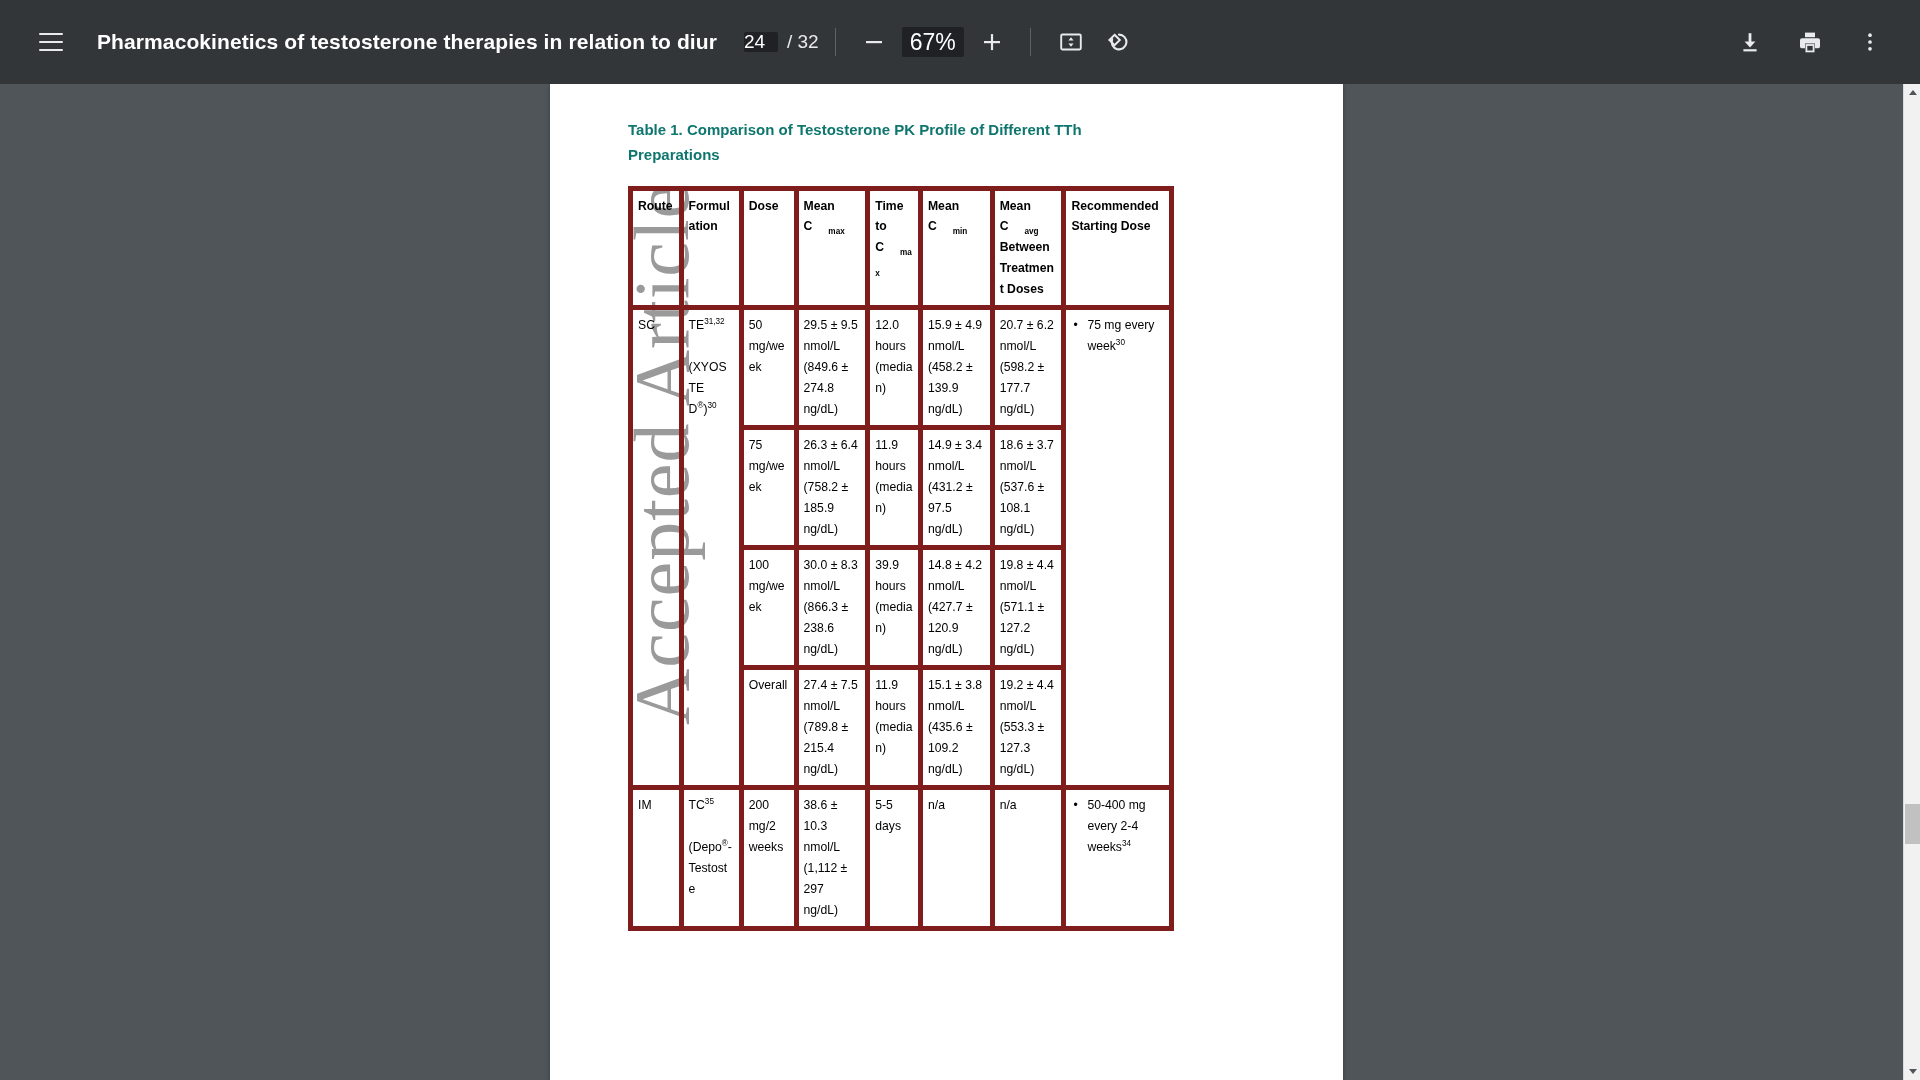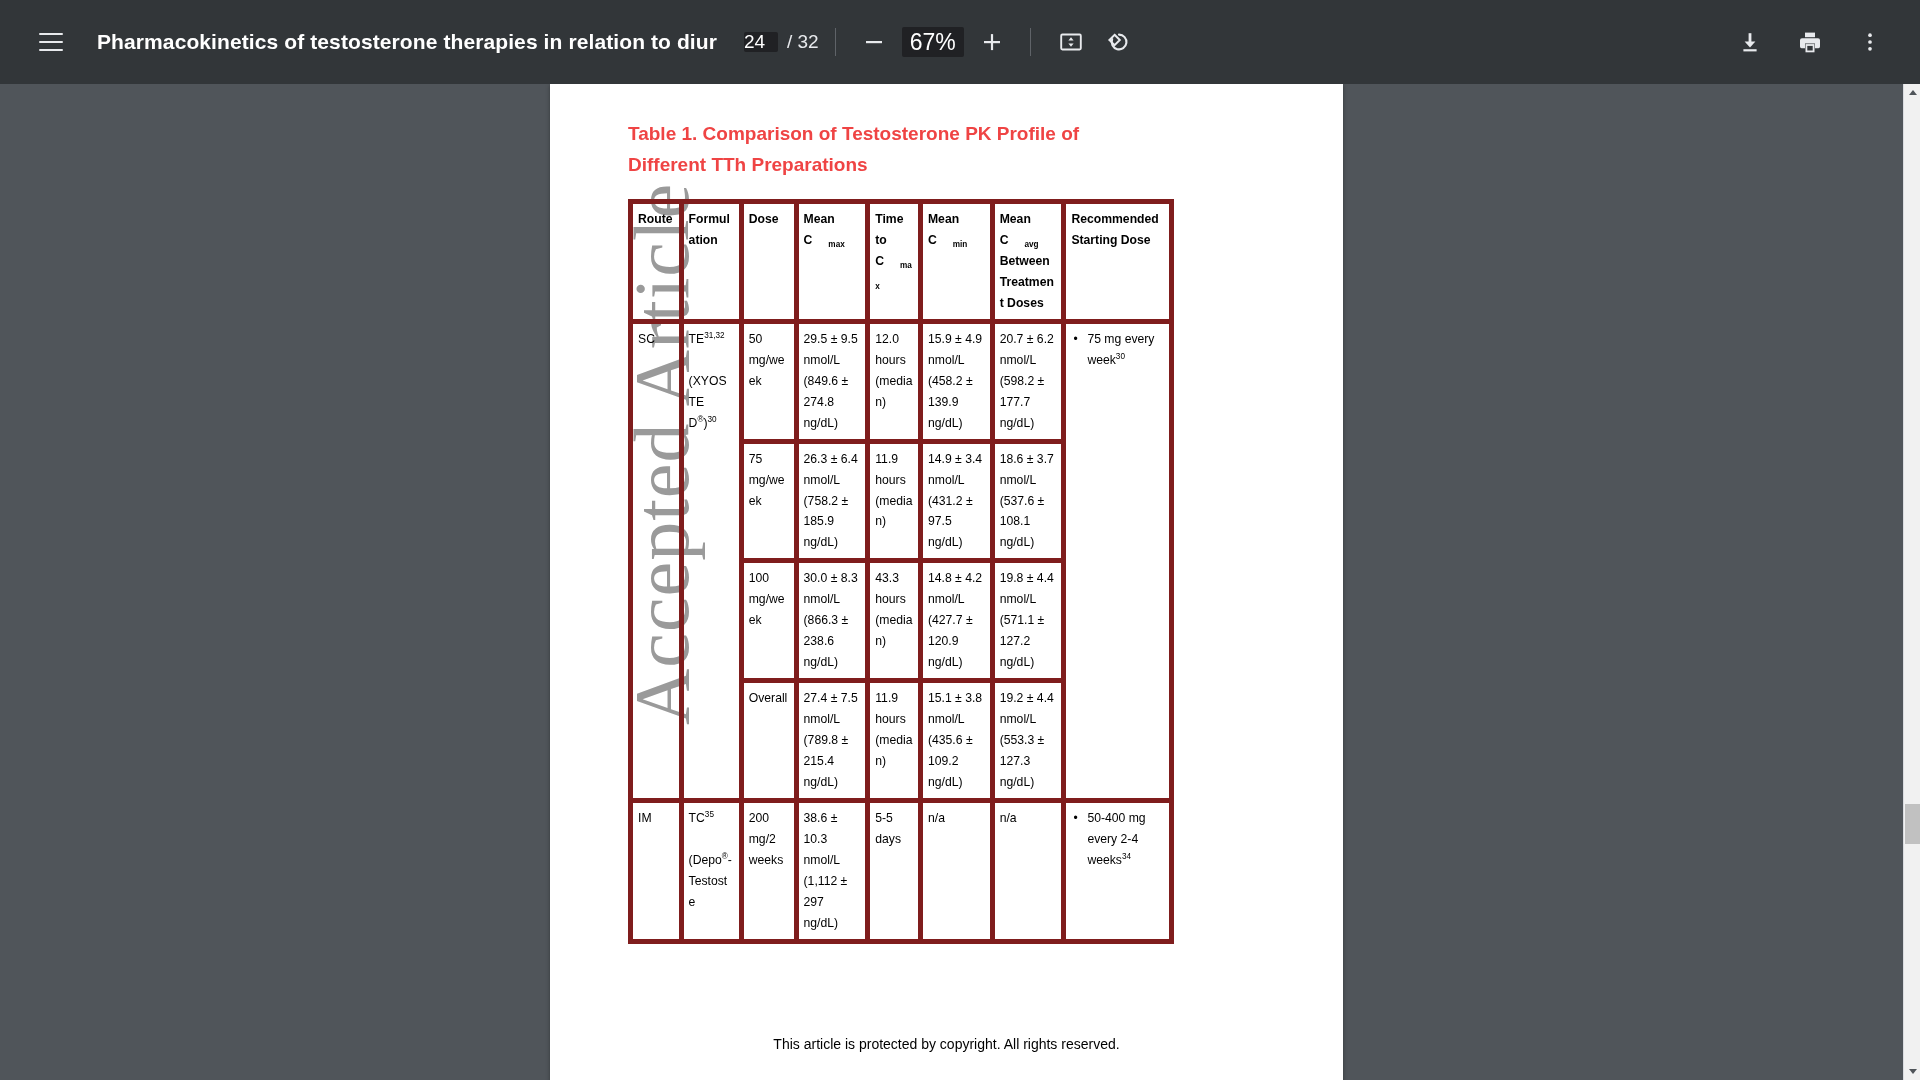--- a/index.html
+++ b/index.html
@@ -123,23 +123,23 @@
     user-select: none;
   }
 
   #page-content {
     position: absolute;
     left: 78px; top: 34px;
     width: 670px;
   }
 
   #table-caption {
-    font-size: 19px;
+    font-size: 15px;
     font-weight: bold;
-    color: #ef4444;
+    color: #0f766e;
     line-height: 1.65;
     width: 500px;
     margin-bottom: 18px;
   }
 
   table.pk {
     border-collapse: collapse;
     width: 546px;
     table-layout: fixed;
   }
@@ -370,21 +370,21 @@
             <td>75 mg/week</td>
             <td>26.3 ± 6.4 nmol/L (758.2 ± 185.9 ng/dL)</td>
             <td>11.9 hours (median)</td>
             <td>14.9 ± 3.4 nmol/L (431.2 ± 97.5 ng/dL)</td>
             <td>18.6 ± 3.7 nmol/L (537.6 ± 108.1 ng/dL)</td>
           </tr>
 
           <tr>
             <td>100 mg/week</td>
             <td>30.0 ± 8.3 nmol/L (866.3 ± 238.6 ng/dL)</td>
-            <td>43.3 hours (median)</td>
+            <td>39.9 hours (median)</td>
             <td>14.8 ± 4.2 nmol/L (427.7 ± 120.9 ng/dL)</td>
             <td>19.8 ± 4.4 nmol/L (571.1 ± 127.2 ng/dL)</td>
           </tr>
 
           <tr>
             <td>Overall</td>
             <td>27.4 ± 7.5 nmol/L (789.8 ± 215.4 ng/dL)</td>
             <td>11.9 hours (median)</td>
             <td>15.1 ± 3.8 nmol/L (435.6 ± 109.2 ng/dL)</td>
             <td>19.2 ± 4.4 nmol/L (553.3 ± 127.3 ng/dL)</td>
@@ -407,21 +407,20 @@
               <ul class="bullet-list">
                 <li><span>50-400 mg every 2-4 weeks</span><sup>34</sup></li>
               </ul>
             </td>
           </tr>
 
         </tbody>
       </table>
     </div>
 
-    <div id="page-footer">This article is protected by copyright. All rights reserved.</div>
   </div>
 </div>
 
 <div id="vscroll">
   <div class="sb-arrow" id="sb-up">
       <div class="sb-tri up"></div>
     </div>
   <div id="sb-thumb"></div>
   <div class="sb-arrow" id="sb-down">
       <div class="sb-tri down"></div>

